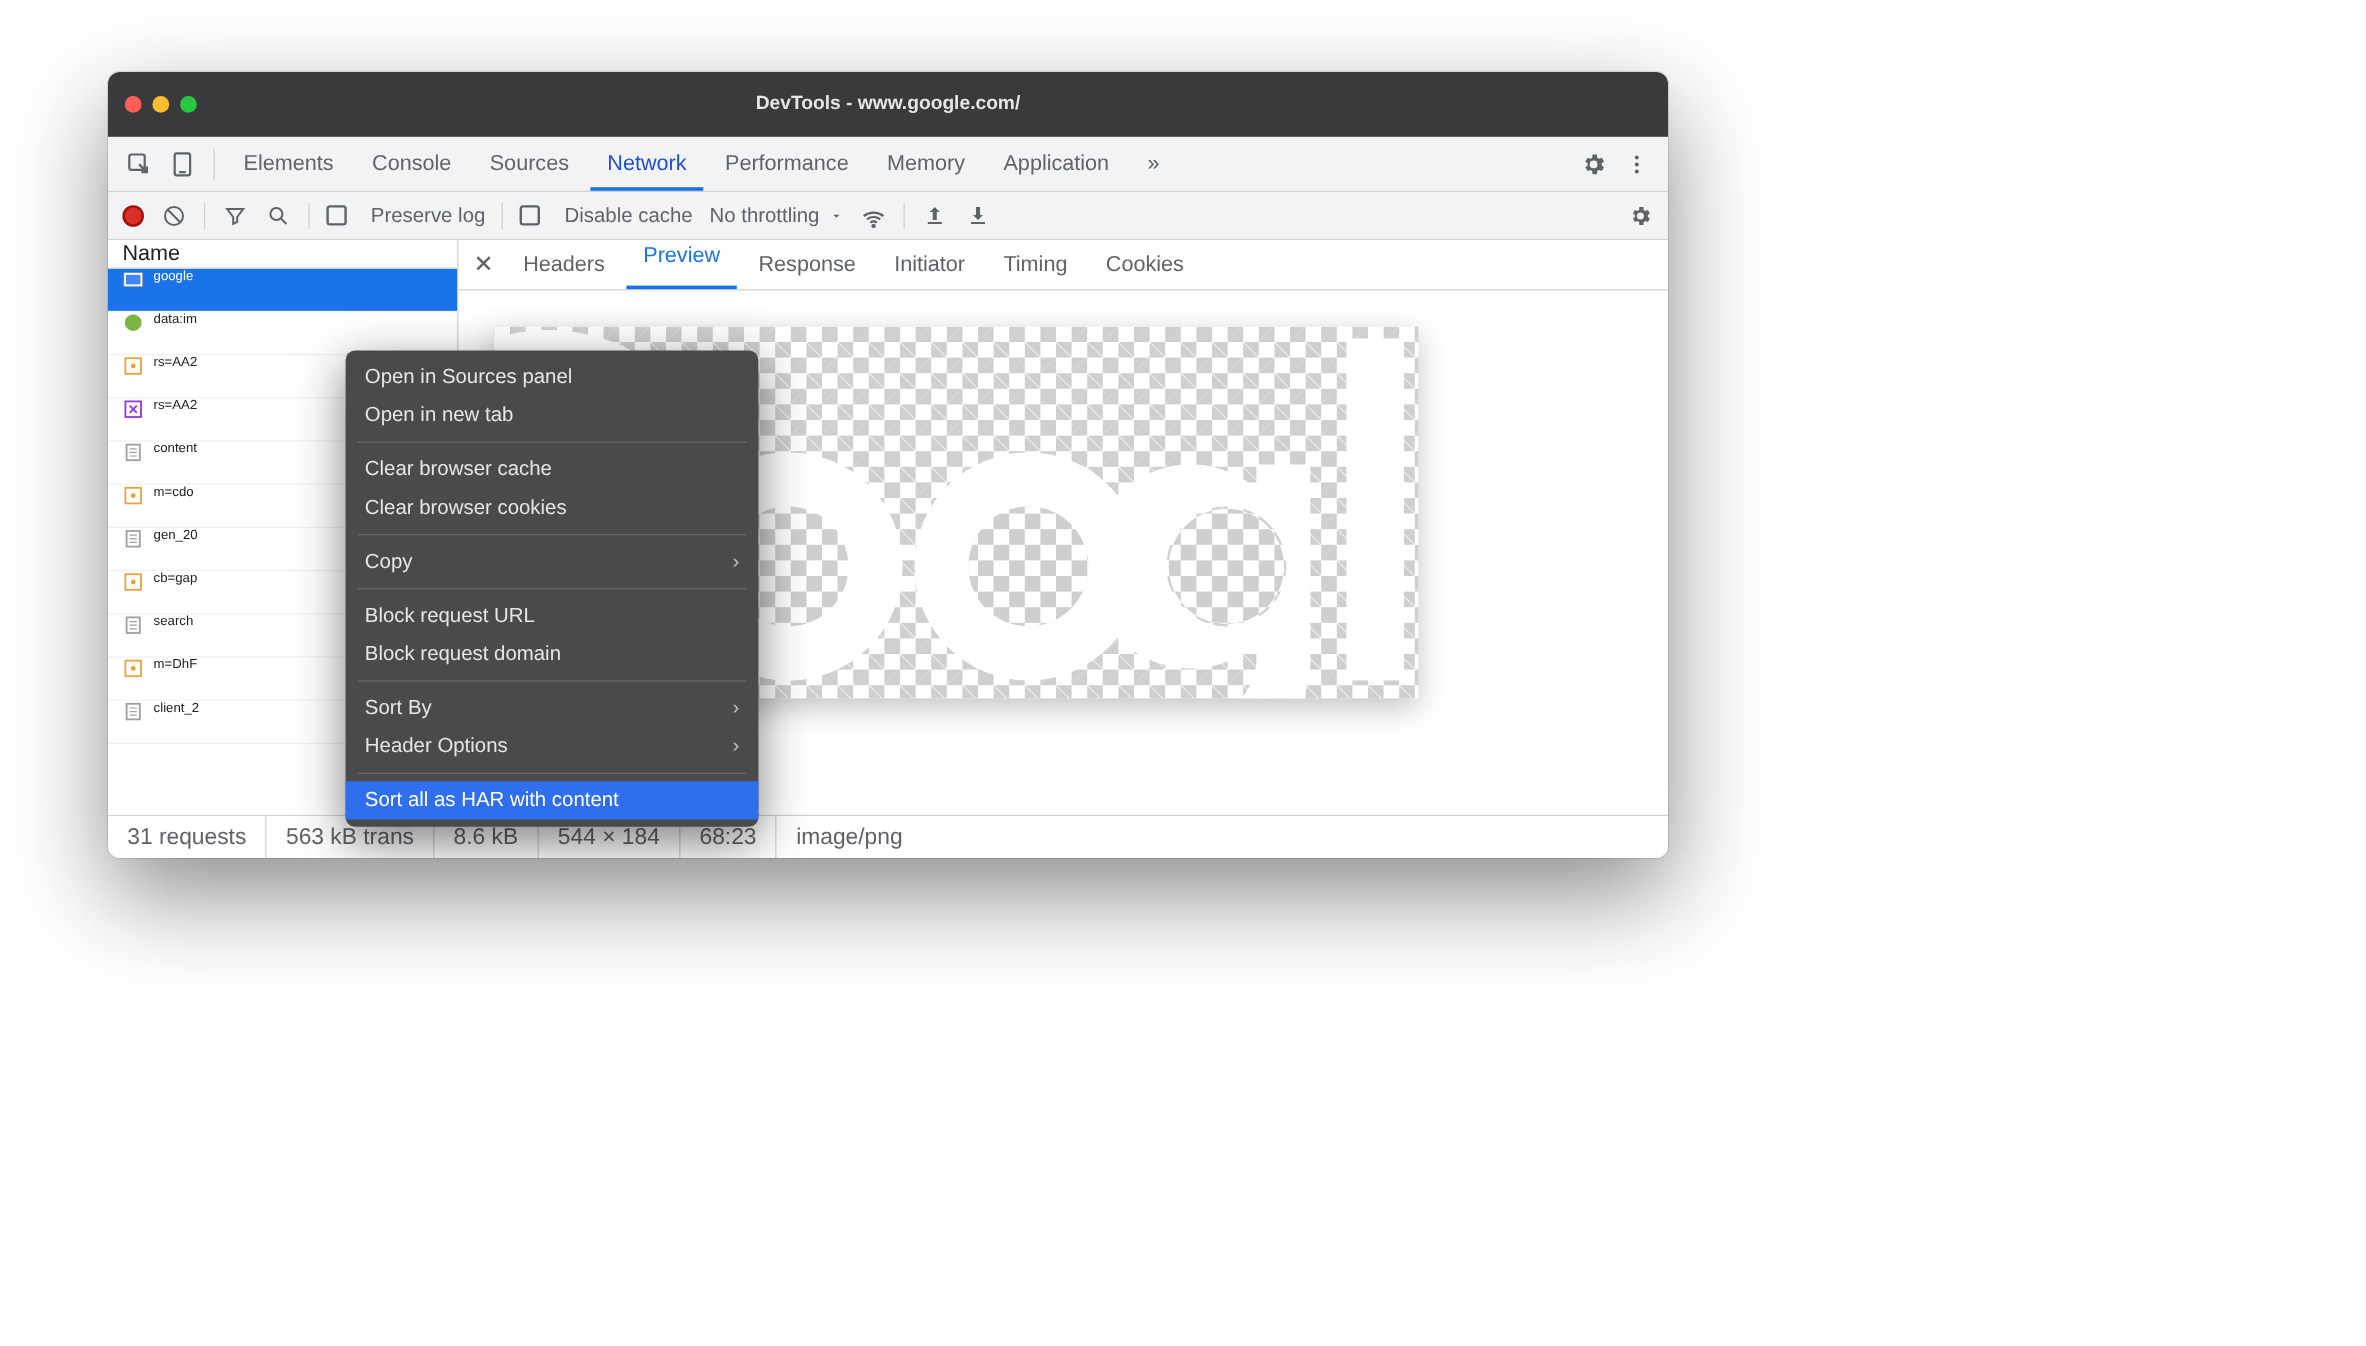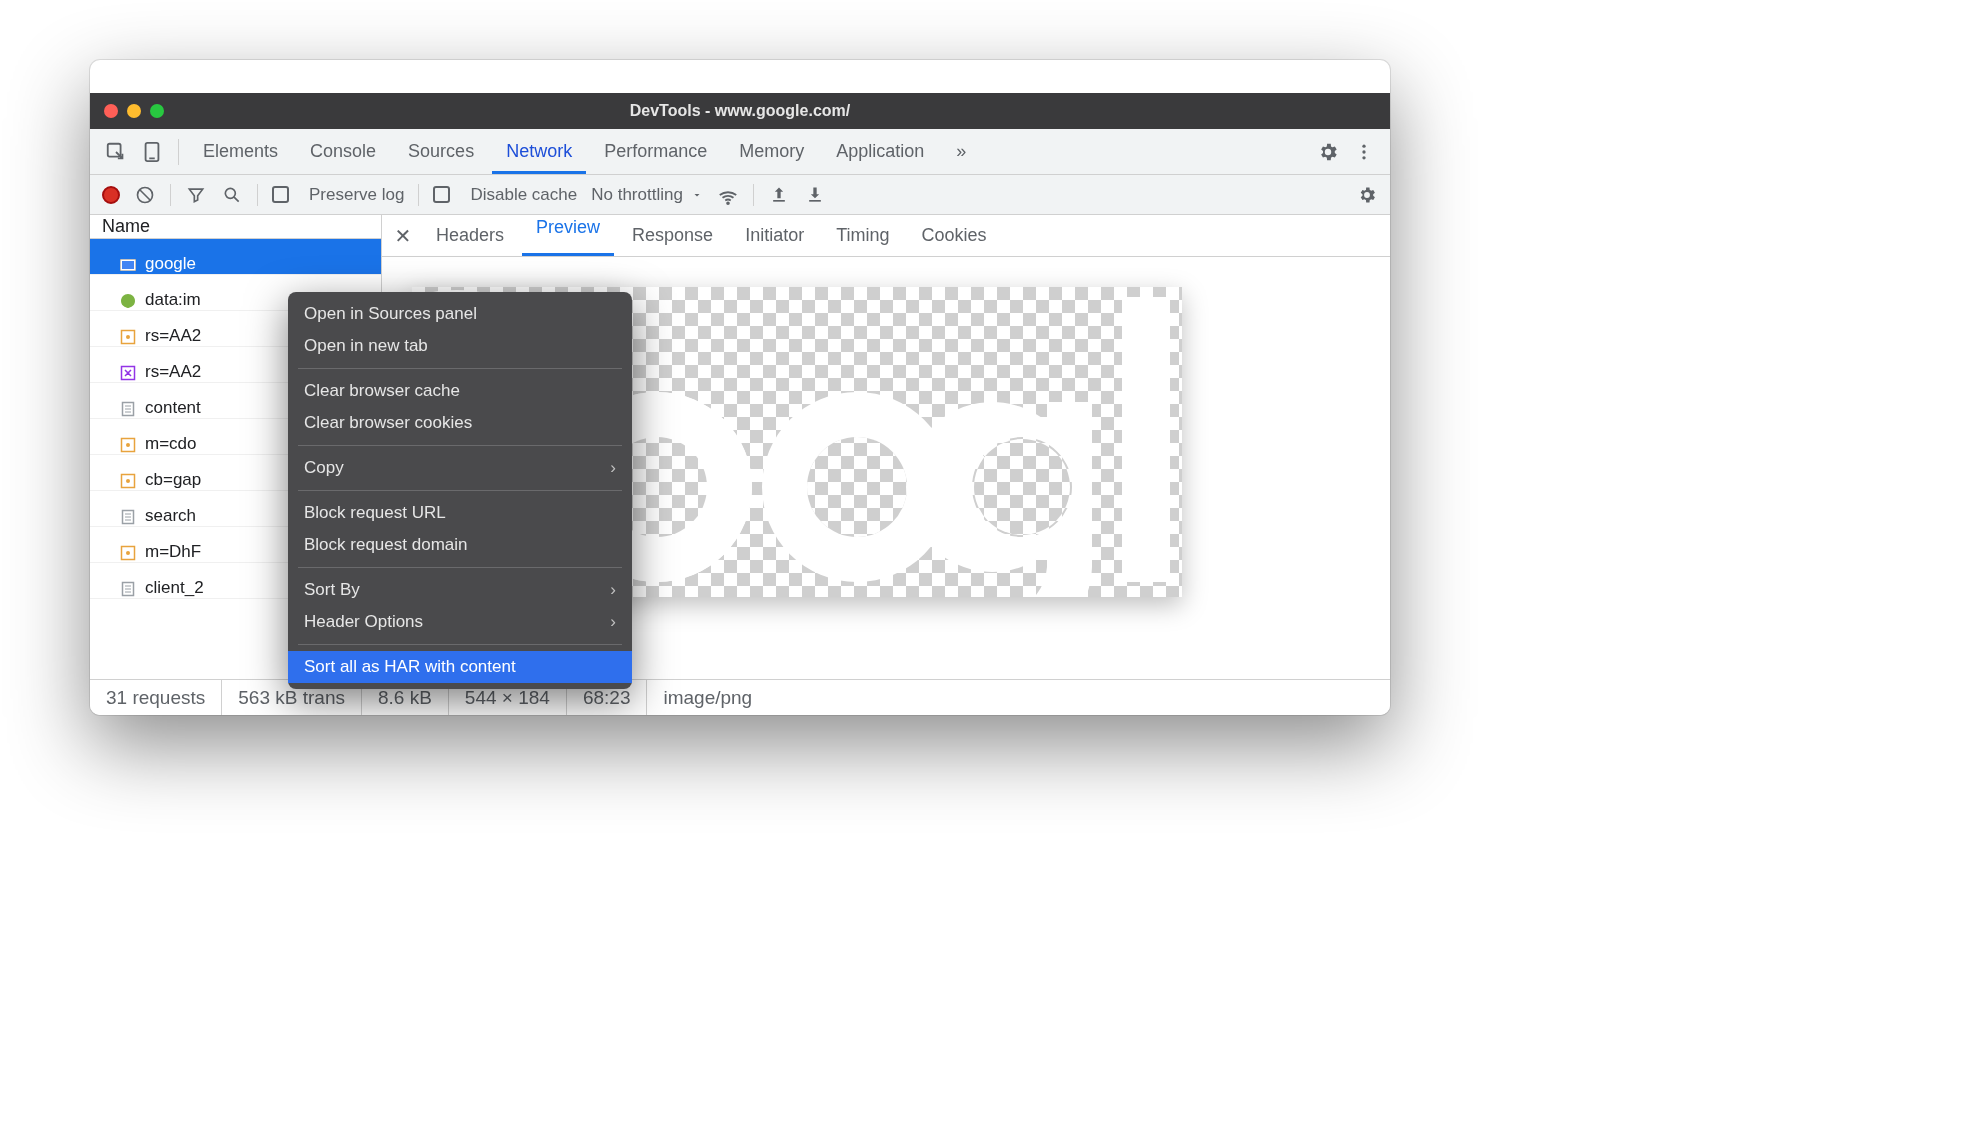--- a/index.html
+++ b/index.html
@@ -15,26 +15,25 @@
   position: absolute;
   left: 90px; top: 60px;
   width: 1300px; height: 655px;
   background: #fff;
   border-radius: 10px;
   overflow: hidden;
   box-shadow: 0 30px 80px rgba(0,0,0,0.45), 0 0 0 1px rgba(0,0,0,0.1);
   display: flex; flex-direction: column;
 }
 .titlebar {
-  height: 36px;
+  height: 54px;
   background: #3a3a3c;
   display: flex; align-items: center;
   padding: 0 14px;
   position: relative;
-  margin-top: 33px;
 }
 .traffic { display: flex; gap: 9px; }
 .tl { width: 14px; height: 14px; border-radius: 50%; }
 .tl.red { background: #ff5f57; }
 .tl.yellow { background: #febc2e; }
 .tl.green { background: #28c840; }
 .title-text {
   position: absolute; left: 0; right: 0;
   text-align: center;
   color: #e6e6e6; font-size: 16px; font-weight: 600;
@@ -86,22 +85,22 @@
   display: flex; flex-direction: column;
   background: #fff;
 }
 .sidebar-header {
   height: 24px; border-bottom: 1px solid #d0d0d0;
   padding: 0 12px; display:flex; align-items:center;
   font-size: 18px; color: #202124;
 }
 .rows { flex:1; overflow:hidden; }
 .row {
-  height: 36px; display:flex; align-items:flex-end; gap:8px;
-  padding: 0 29px; font-size: 17px; color:#202124;
+  height: 36px; display:flex; align-items:flex-start; gap:8px;
+  padding: 0 12px; font-size: 11px; color:#202124;
   border-bottom: 1px solid #f0f0f0; cursor:pointer;
   white-space: nowrap; overflow:hidden;
 }
 .row.selected { background:#1a73e8; color:#fff; }
 .row .ficon { width:18px; height:18px; flex:none; display:flex; align-items:center; justify-content:center; }
 .detail {
   flex:1; display:flex; flex-direction:column; min-width:0;
 }
 .detail-tabs {
   height: 42px; border-bottom:1px solid #d0d0d0;
@@ -337,20 +336,31 @@
               <svg width="16" height="16" viewBox="0 0 16 16">
                 <rect x="1.5" y="1.5" width="13" height="13" fill="none" stroke="#e8a33d" stroke-width="1.5"></rect>
                 <circle cx="8" cy="8" r="2" fill="#e8a33d"></circle>
               </svg>
             </span>
             <span>m=cdo</span>
           </div>
           <div class="row">
             <span class="ficon">
               <svg width="16" height="16" viewBox="0 0 16 16">
+                <rect x="2.5" y="1.5" width="11" height="13" fill="none" stroke="#9aa0a6" stroke-width="1.5"></rect>
+                <line x1="5" y1="5" x2="11" y2="5" stroke="#9aa0a6"></line>
+                <line x1="5" y1="8" x2="11" y2="8" stroke="#9aa0a6"></line>
+                <line x1="5" y1="11" x2="11" y2="11" stroke="#9aa0a6"></line>
+              </svg>
+            </span>
+            <span>gen_20</span>
+          </div>
+          <div class="row">
+            <span class="ficon">
+              <svg width="16" height="16" viewBox="0 0 16 16">
                 <rect x="1.5" y="1.5" width="13" height="13" fill="none" stroke="#e8a33d" stroke-width="1.5"></rect>
                 <circle cx="8" cy="8" r="2" fill="#e8a33d"></circle>
               </svg>
             </span>
             <span>cb=gap</span>
           </div>
           <div class="row">
             <span class="ficon">
               <svg width="16" height="16" viewBox="0 0 16 16">
                 <rect x="2.5" y="1.5" width="11" height="13" fill="none" stroke="#9aa0a6" stroke-width="1.5"></rect>

